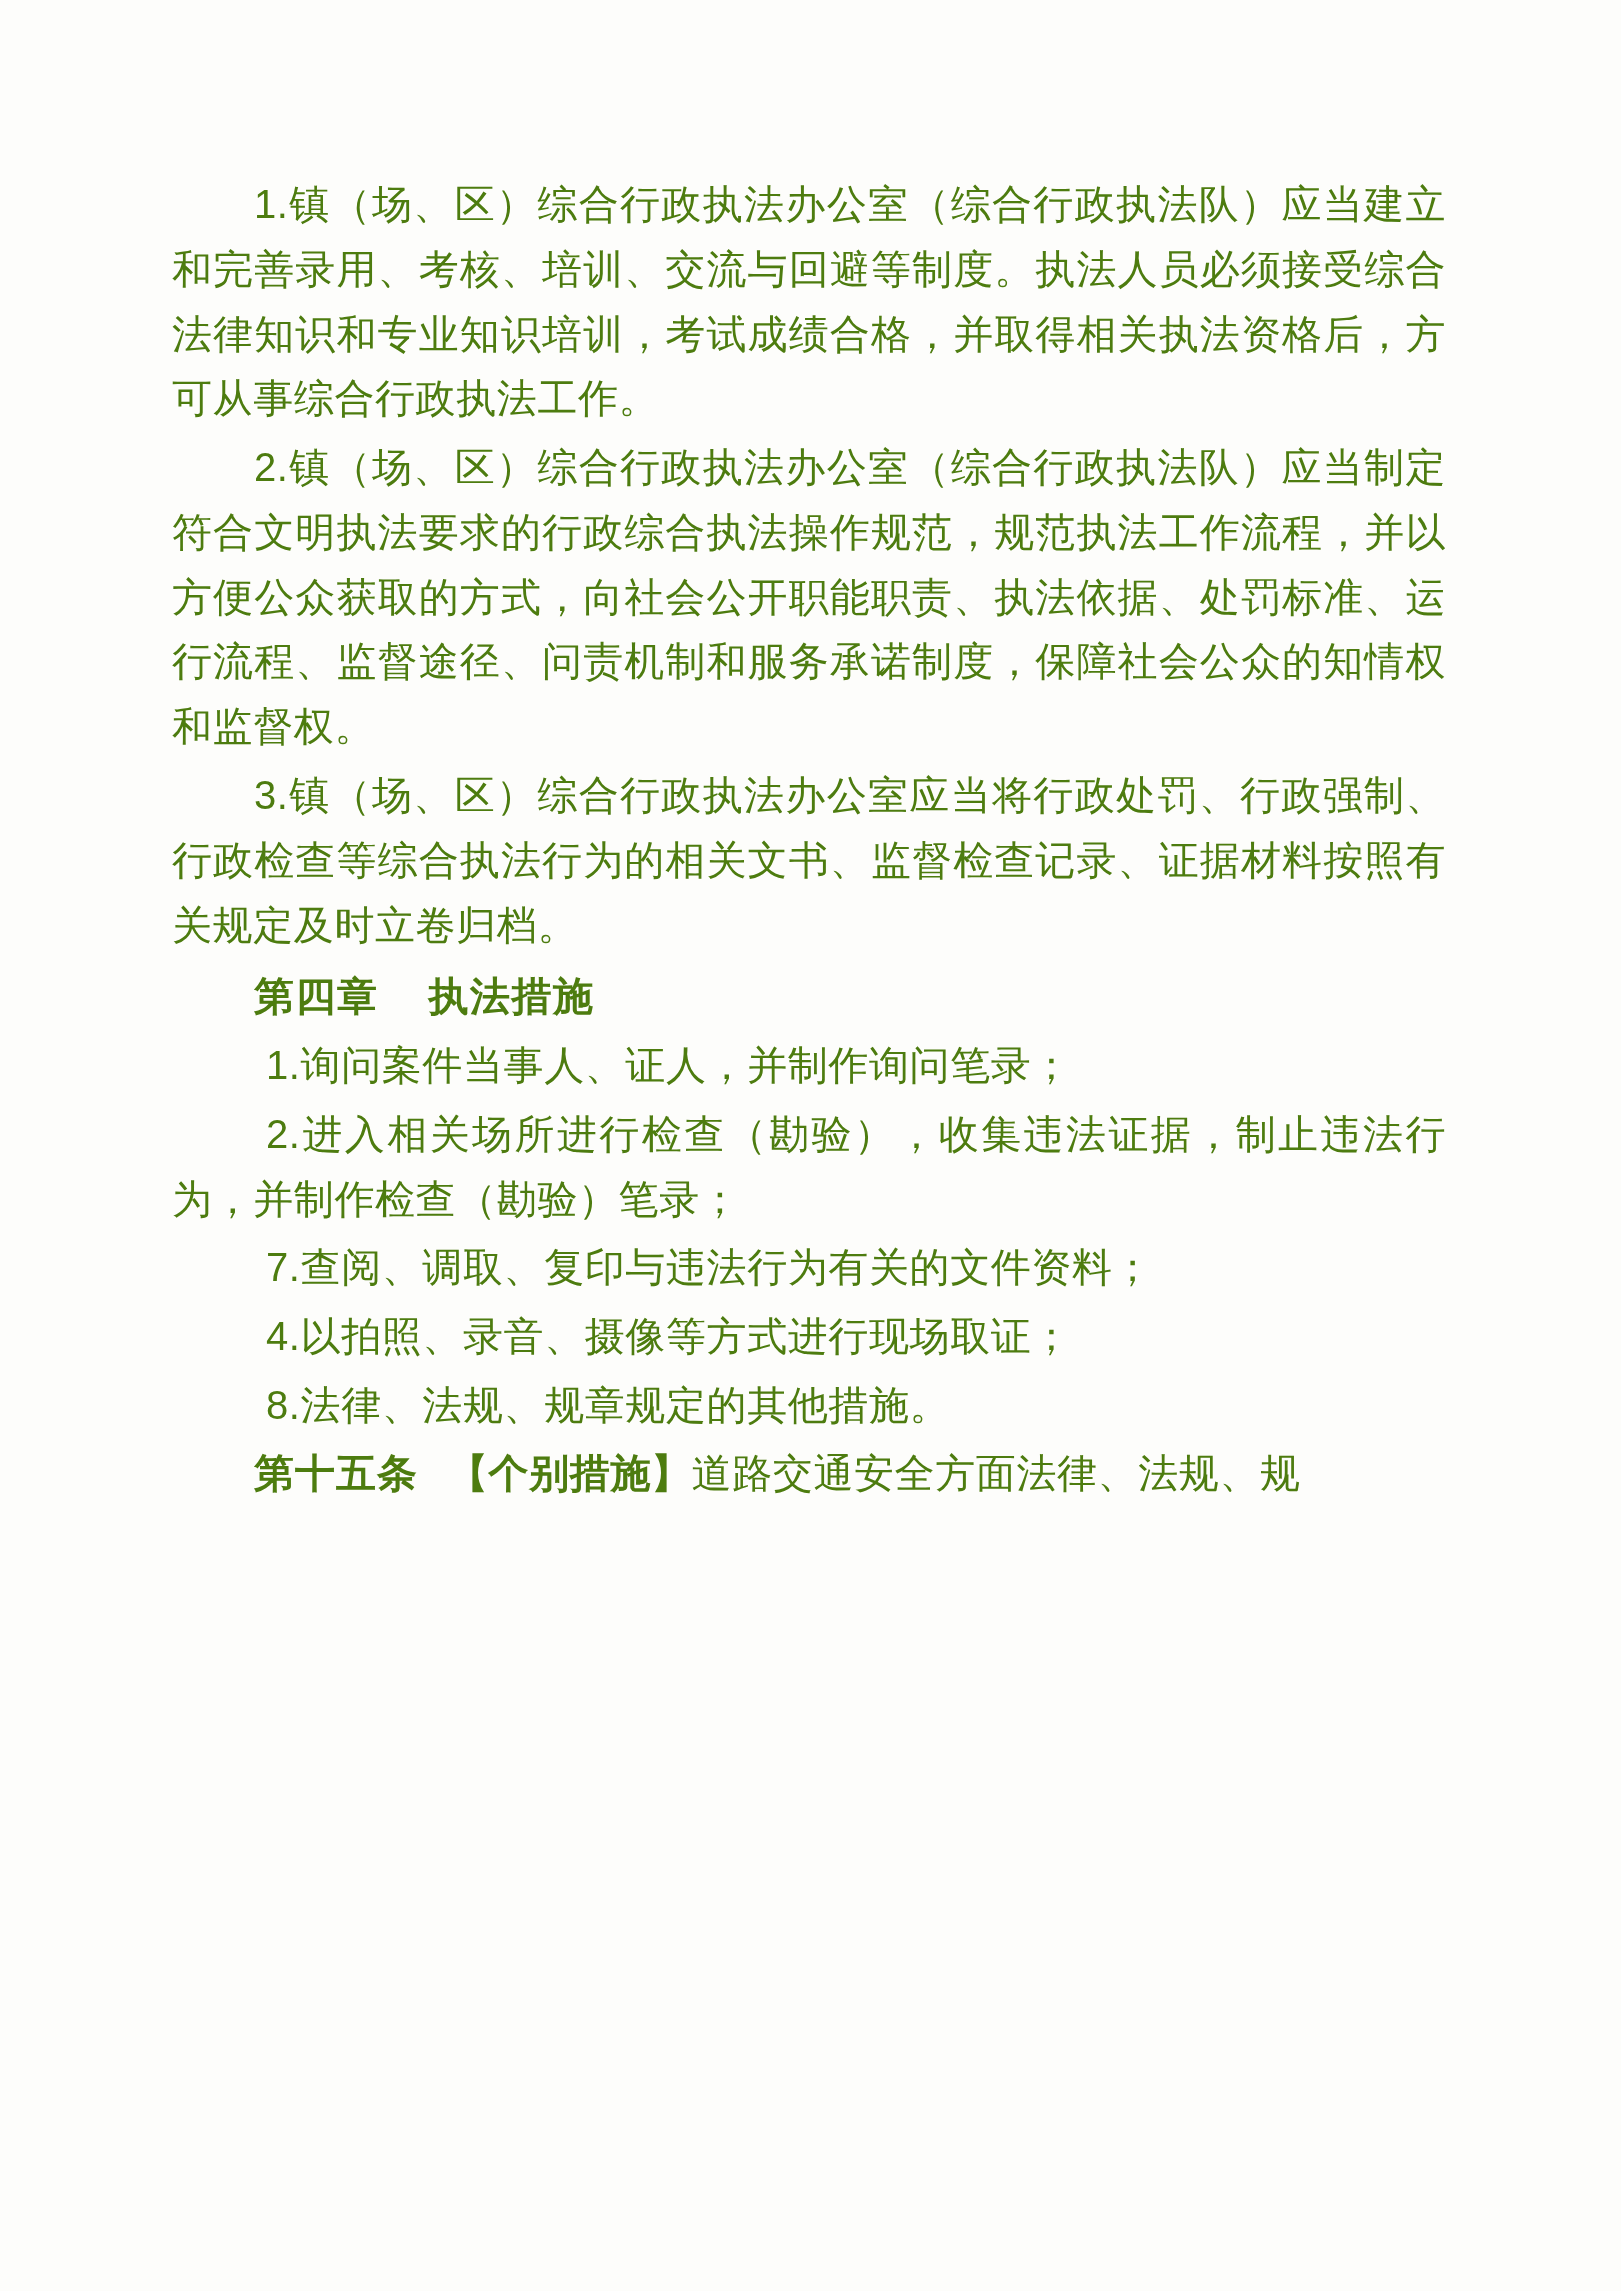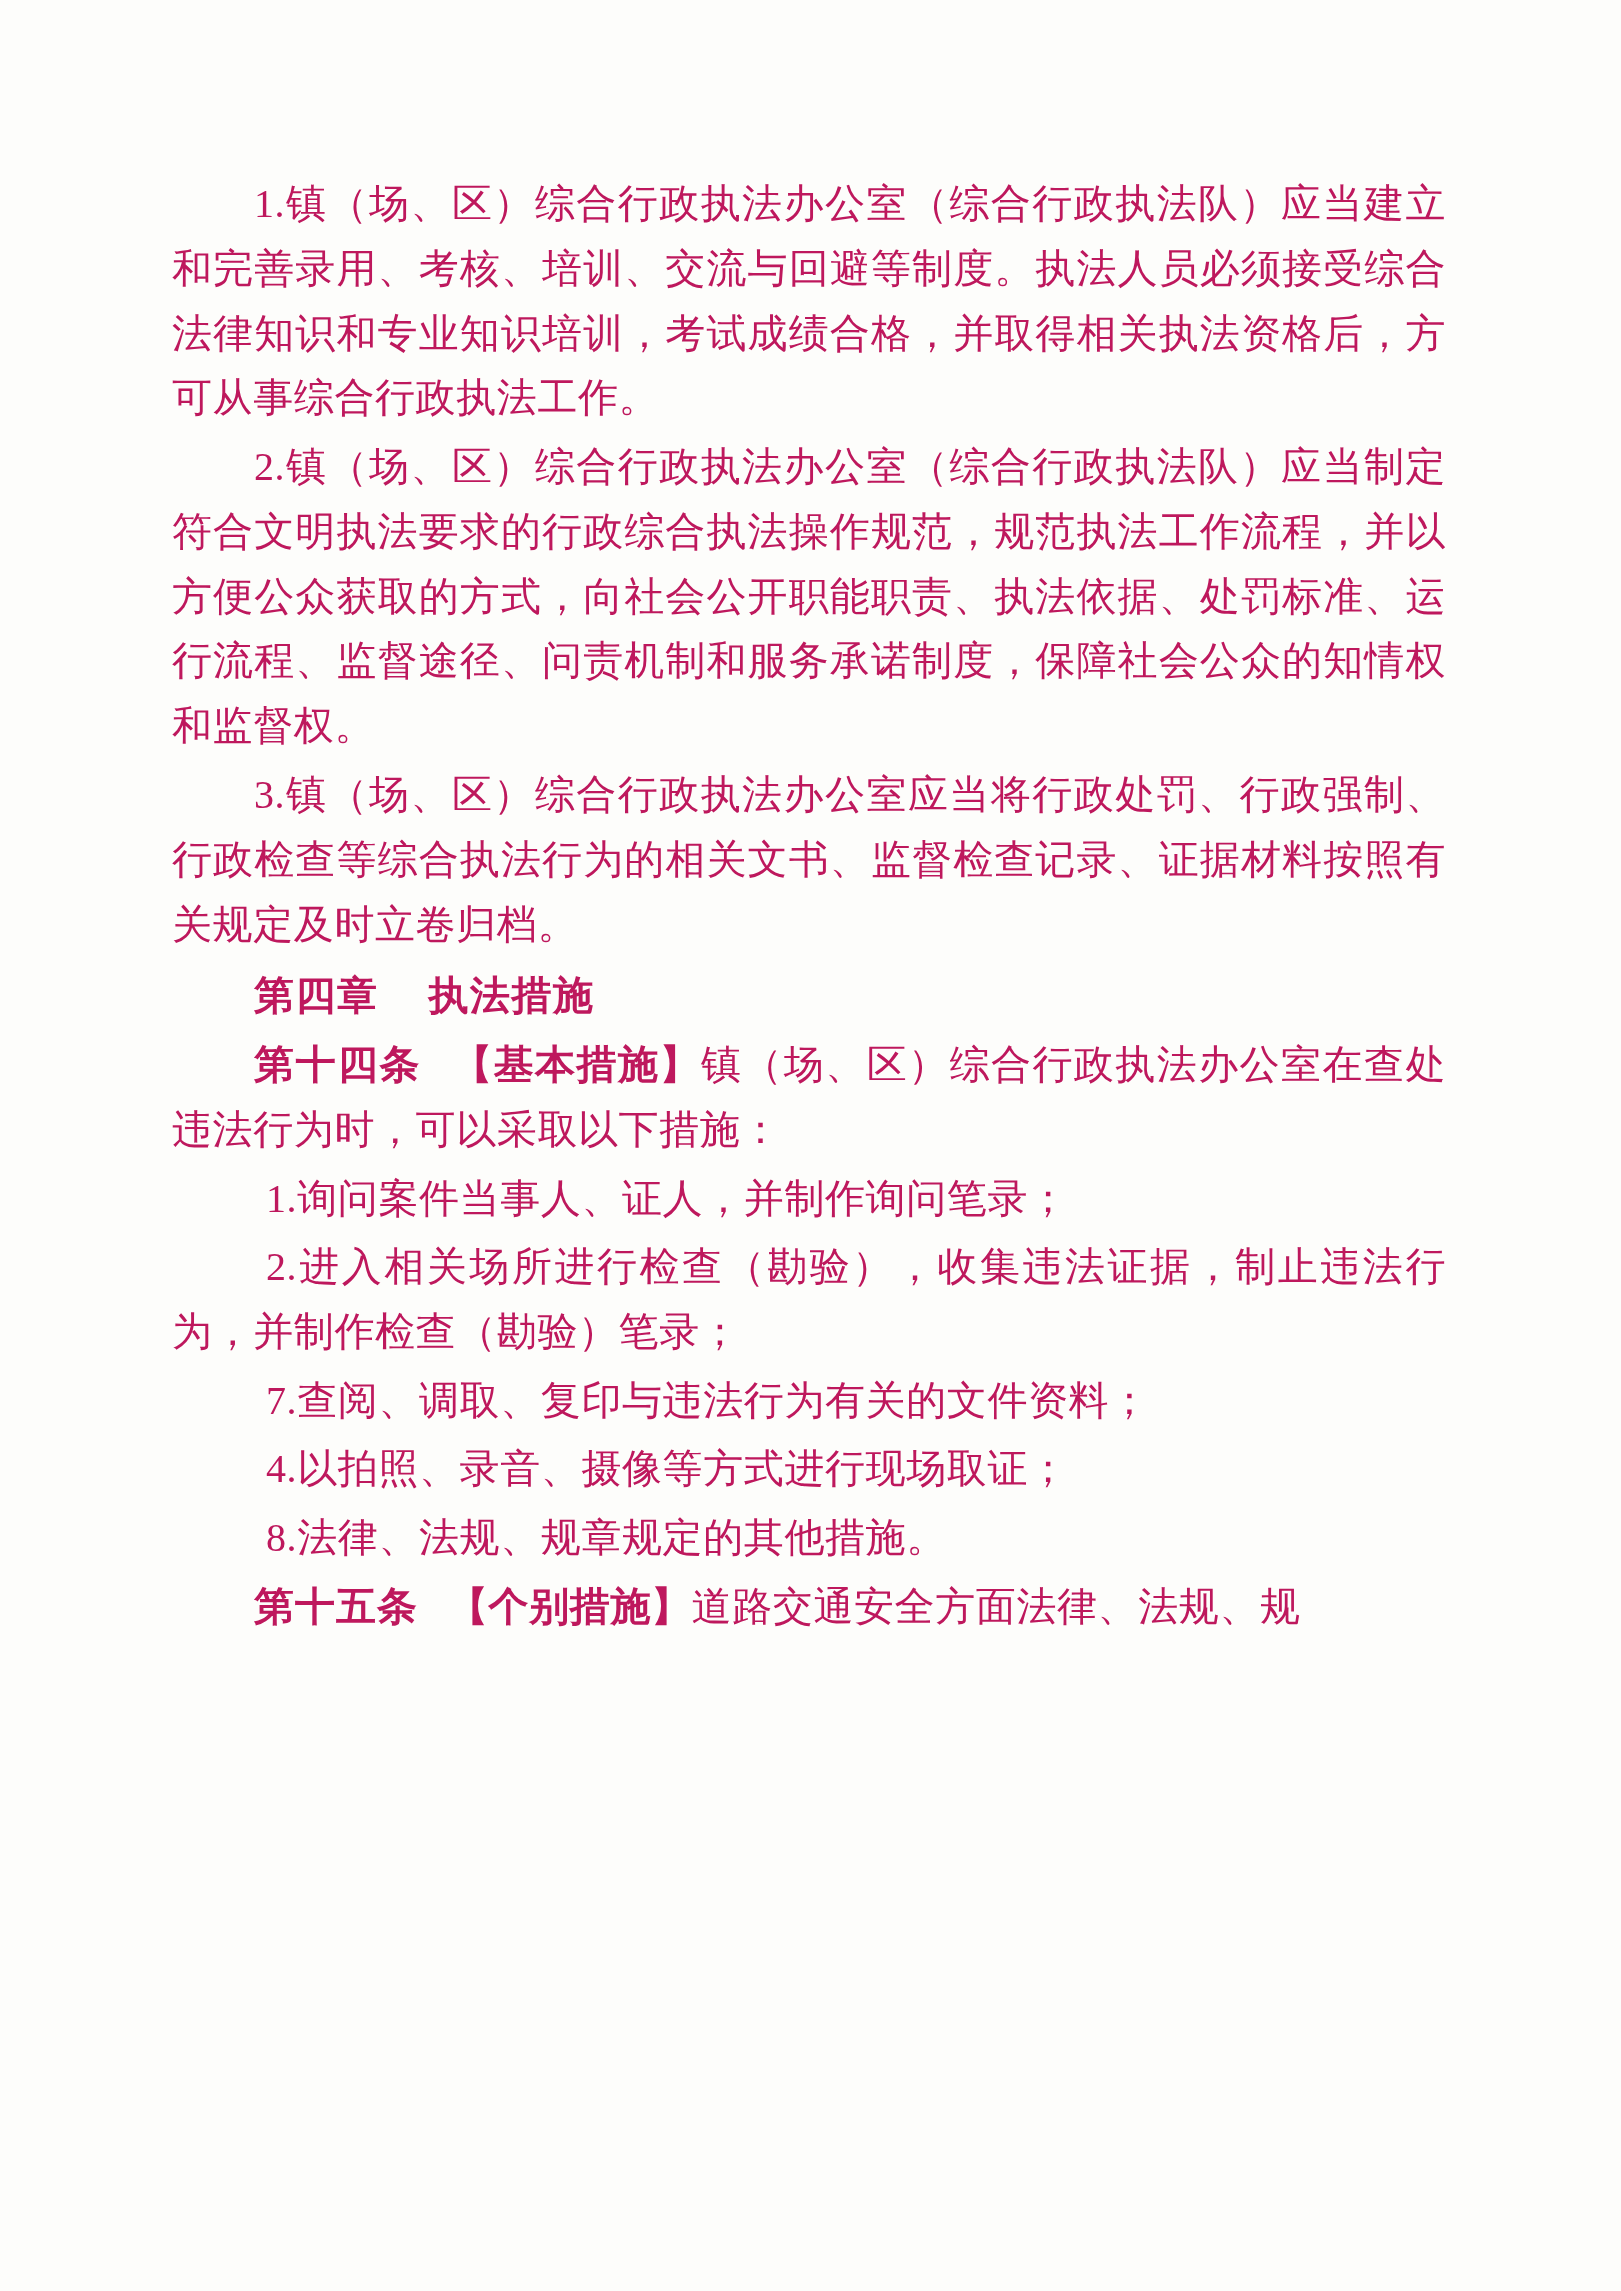--- a/index.html
+++ b/index.html
@@ -7,22 +7,22 @@
     padding: 0;
     background: #ffffff;
   }
   .page {
     position: relative;
     width: 1621px;
     height: 2292px;
     background: #fdfdfb;
     box-sizing: border-box;
     overflow: hidden;
-    font-family: Liberation Serif, serif;
-    color: #be185d;
+    font-family: Liberation Sans, sans-serif;
+    color: #4d7c0f;
   }
   .content {
     position: absolute;
     left: 172px;
     top: 172px;
     width: 1274px;
   }
   p {
     margin: 0 0 3.9px 0;
     font-size: 40px;
@@ -70,23 +70,20 @@
   <div class="content">
 
     <p class="indent">1.镇（场、区）综合行政执法办公室（综合行政执法队）应当建立和完善录用、考核、培训、交流与回避等制度。执法人员必须接受综合法律知识和专业知识培训，考试成绩合格，并取得相关执法资格后，方可从事综合行政执法工作。</p>
     <p class="indent">2.镇（场、区）综合行政执法办公室（综合行政执法队）应当制定符合文明执法要求的行政综合执法操作规范，规范执法工作流程，并以方便公众获取的方式，向社会公开职能职责、执法依据、处罚标准、运行流程、监督途径、问责机制和服务承诺制度，保障社会公众的知情权和监督权。</p>
     <p class="indent">3.镇（场、区）综合行政执法办公室应当将行政处罚、行政强制、行政检查等综合执法行为的相关文书、监督检查记录、证据材料按照有关规定及时立卷归档。</p>
 
     <p class="heading">
       <span>第四章</span><span class="gap"></span><span>执法措施</span>
     </p>
 
-    <p class="article-title">
-      <span class="num">第十四条</span><span class="sp"></span><span class="tag">【基本措施】</span><span>镇（场、区）综合行政执法办公室在查处违法行为时，可以采取以下措施：</span>
-    </p>
 
     <p class="indent-sub">1.询问案件当事人、证人，并制作询问笔录；</p>
     <p class="indent-sub">2.进入相关场所进行检查（勘验），收集违法证据，制止违法行为，并制作检查（勘验）笔录；</p>
     <p class="indent-sub">7.查阅、调取、复印与违法行为有关的文件资料；</p>
     <p class="indent-sub">4.以拍照、录音、摄像等方式进行现场取证；</p>
     <p class="indent-sub">8.法律、法规、规章规定的其他措施。</p>
 
     <p class="article-title">
       <span class="num">第十五条</span><span class="sp"></span><span class="tag">【个别措施】</span><span>道路交通安全方面法律、法规、规</span>
     </p>

